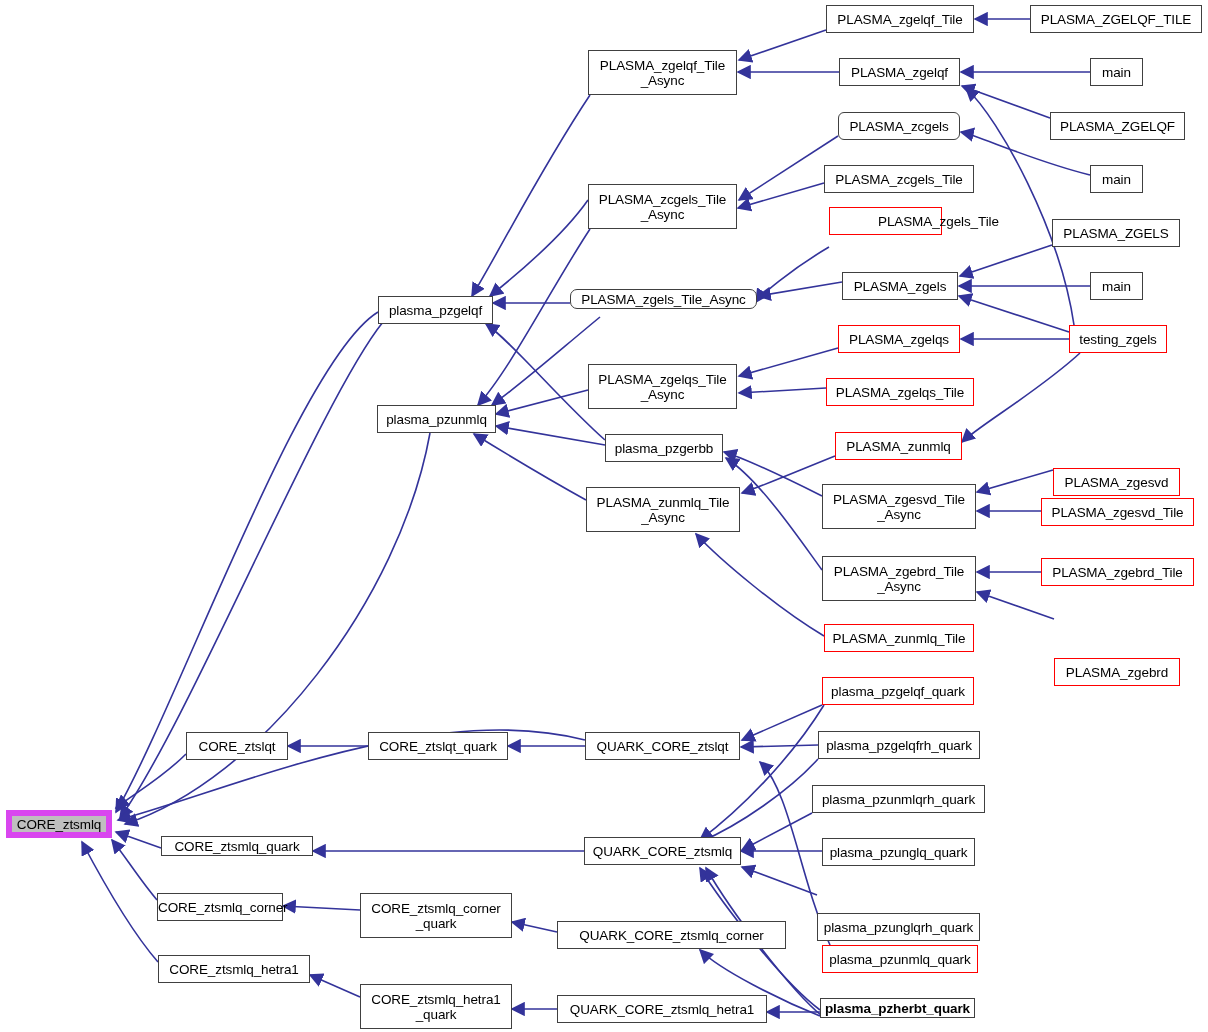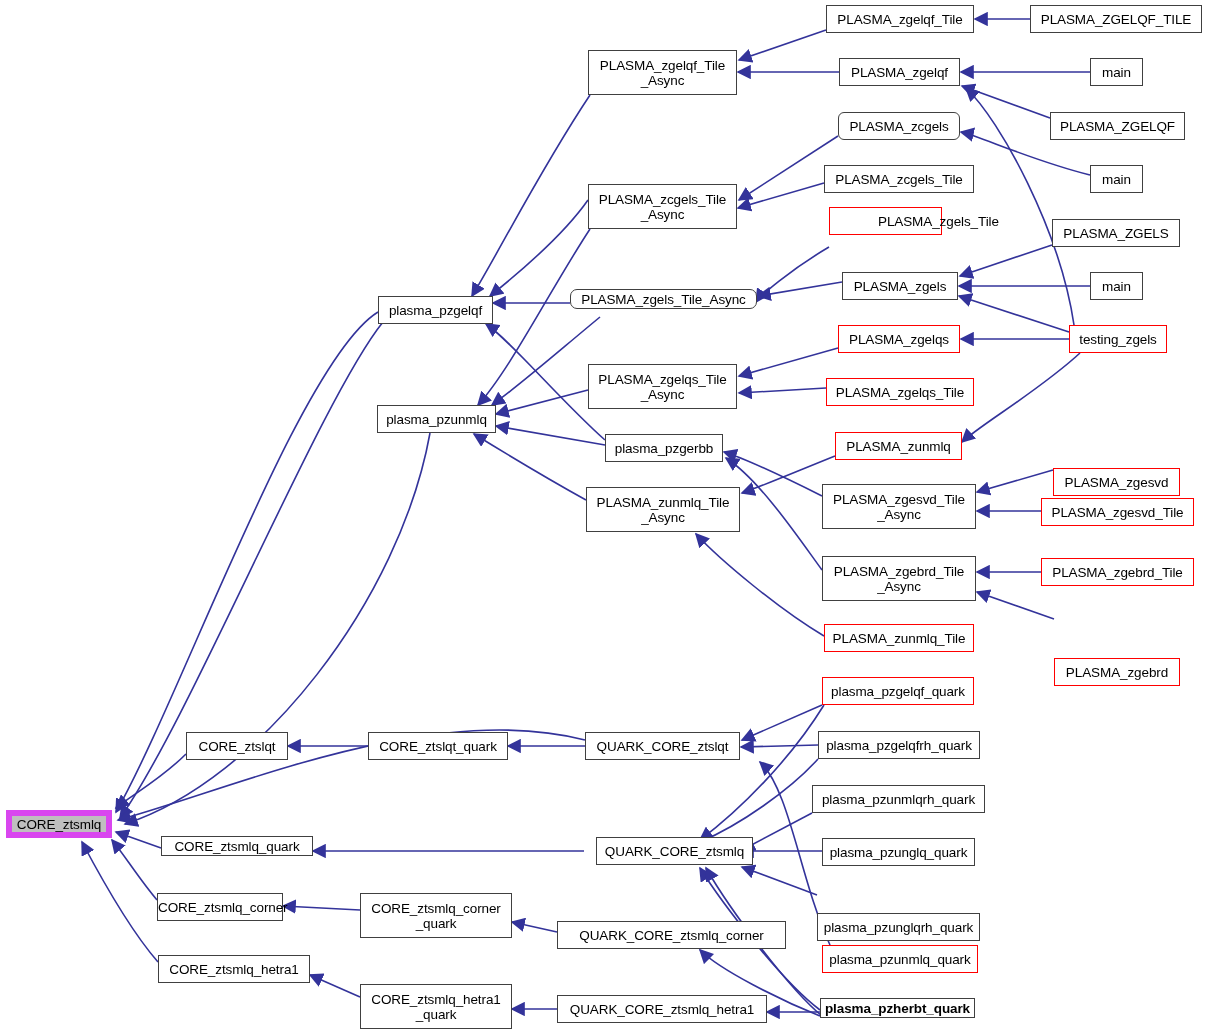--- a/index.html
+++ b/index.html
@@ -110,21 +110,21 @@
       <div class="node" style="left: 157px; top: 893px; width: 126px; height: 28px;"><span>CORE_ztsmlq_corner</span></div>
       <div class="node" style="left: 158px; top: 955px; width: 152px; height: 28px;"><span>CORE_ztsmlq_hetra1</span></div>
       <div class="node" style="left: 368px; top: 732px; width: 140px; height: 28px;"><span>CORE_ztslqt_quark</span></div>
       <div class="node" style="left: 360px; top: 893px; width: 152px; height: 45px;"><span>CORE_ztsmlq_corner
 _quark</span></div>
       <div class="node" style="left: 360px; top: 984px; width: 152px; height: 45px;"><span>CORE_ztsmlq_hetra1
 _quark</span></div>
       <div class="node" style="left: 378px; top: 296px; width: 115px; height: 28px;"><span>plasma_pzgelqf</span></div>
       <div class="node" style="left: 377px; top: 405px; width: 119px; height: 28px;"><span>plasma_pzunmlq</span></div>
       <div class="node" style="left: 585px; top: 732px; width: 155px; height: 28px;"><span>QUARK_CORE_ztslqt</span></div>
-      <div class="node" style="left: 596px; top: 837px; width: 157px; height: 28px;"><span>QUARK_CORE_ztsmlq</span></div>
+      <div class="node" style="left: 584px; top: 837px; width: 157px; height: 28px;"><span>QUARK_CORE_ztsmlq</span></div>
       <div class="node" style="left: 557px; top: 921px; width: 229px; height: 28px;"><span>QUARK_CORE_ztsmlq_corner</span></div>
       <div class="node" style="left: 557px; top: 995px; width: 210px; height: 28px;"><span>QUARK_CORE_ztsmlq_hetra1</span></div>
       <div class="node" style="left: 588px; top: 50px; width: 149px; height: 45px;"><span>PLASMA_zgelqf_Tile
 _Async</span></div>
       <div class="node" style="left: 588px; top: 184px; width: 149px; height: 45px;"><span>PLASMA_zcgels_Tile
 _Async</span></div>
       <div class="node" style="left: 570px; top: 289px; width: 187px; height: 20px; border-radius: 7px;"><span>PLASMA_zgels_Tile_Async</span></div>
       <div class="node" style="left: 588px; top: 364px; width: 149px; height: 45px;"><span>PLASMA_zgelqs_Tile
 _Async</span></div>
       <div class="node" style="left: 605px; top: 434px; width: 118px; height: 28px;"><span>plasma_pzgerbb</span></div>

